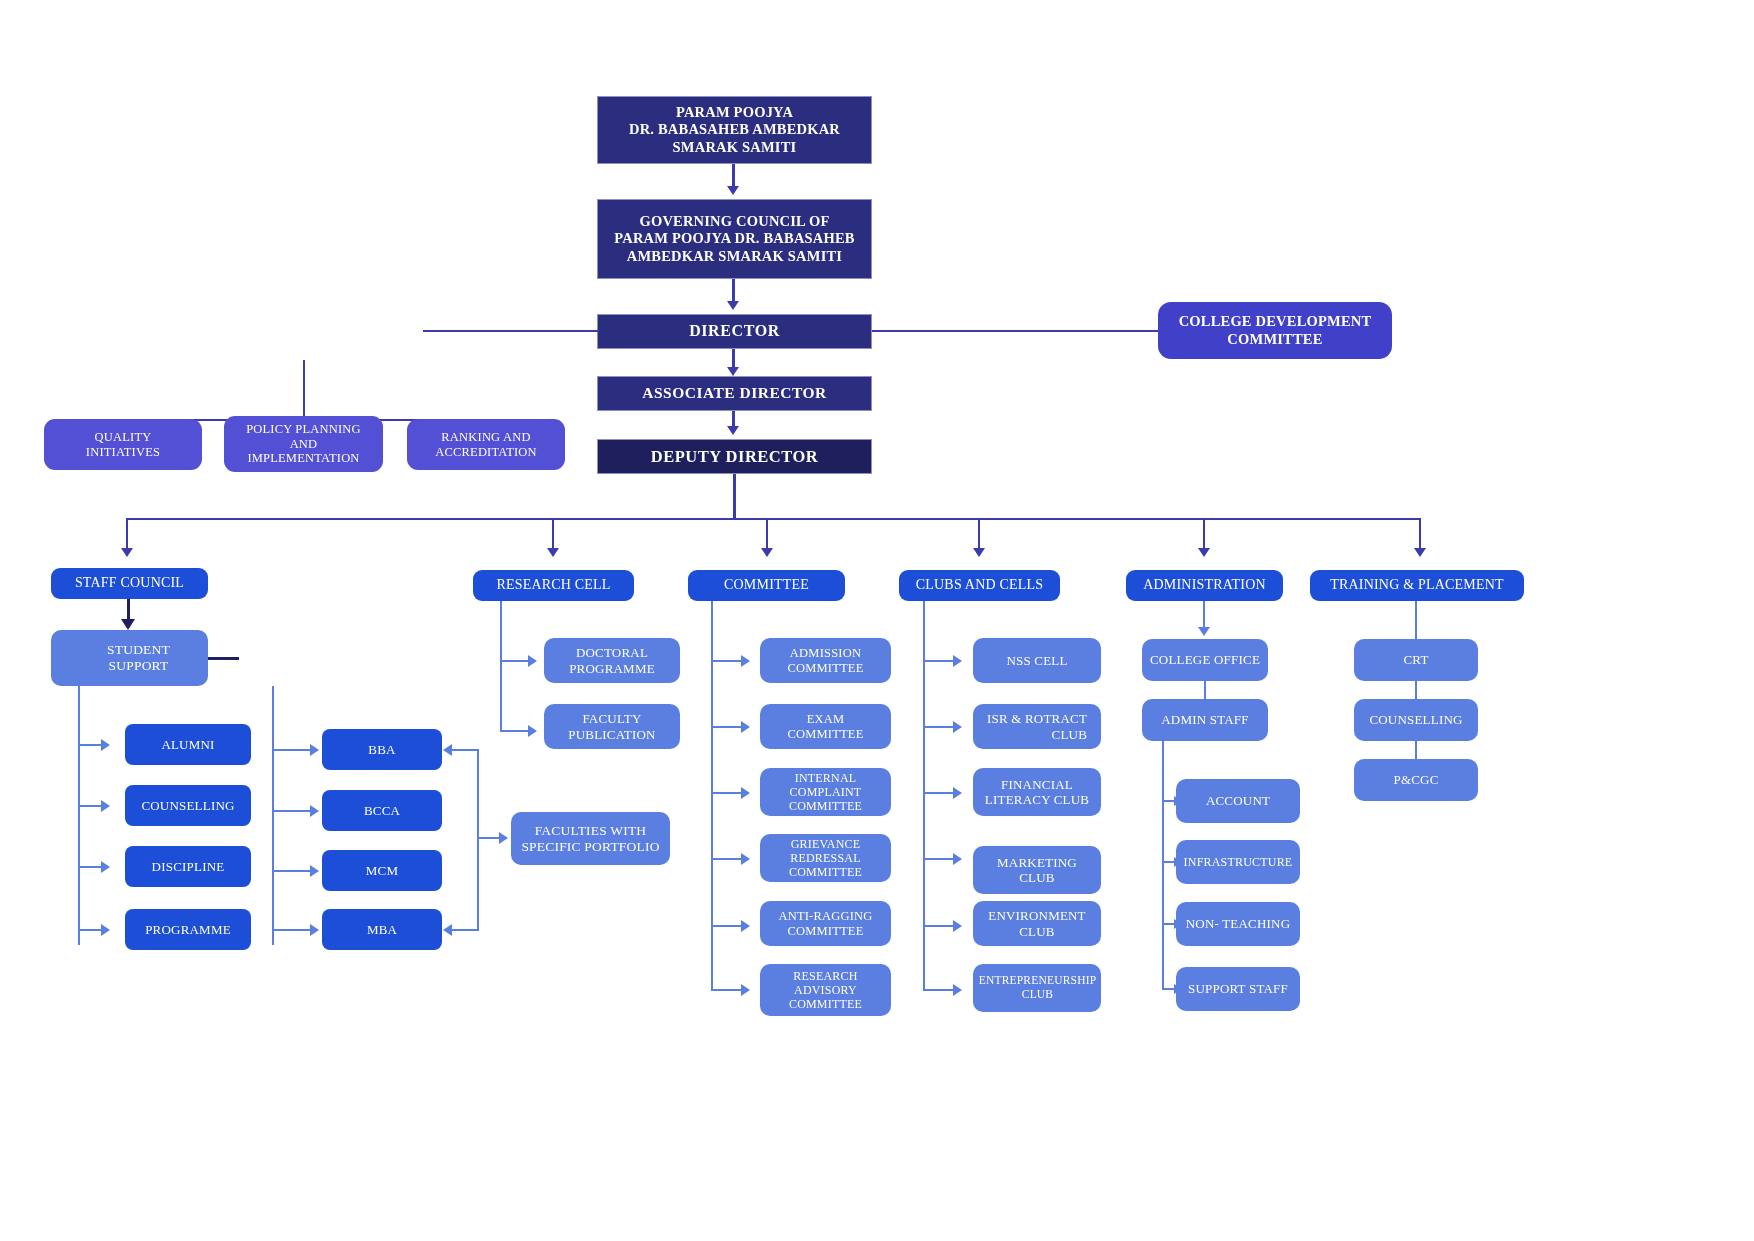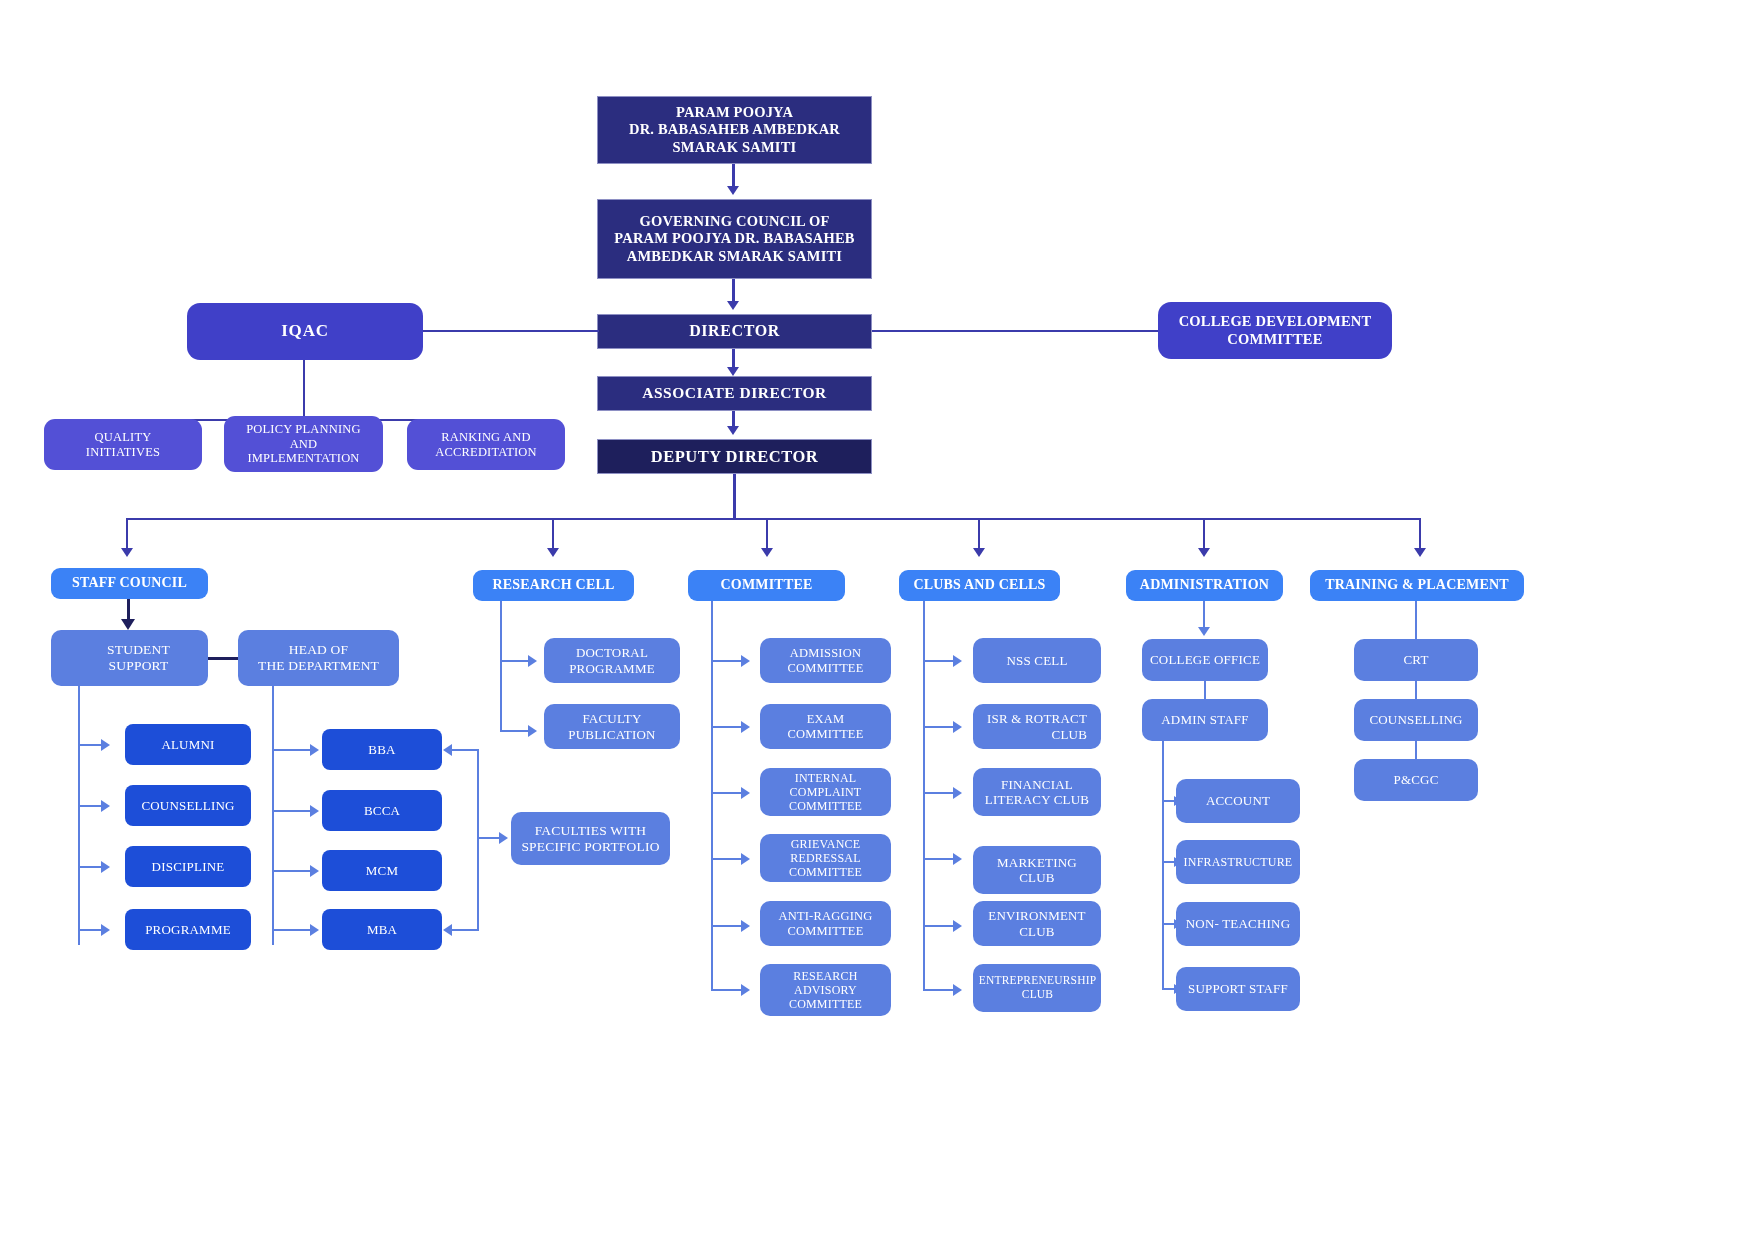--- a/index.html
+++ b/index.html
@@ -37,23 +37,23 @@
     border: 1px solid #8e90c4;
     font-weight: bold;
   }
   .t-navy-dark {
     background: #1e1f5c;
     border: 1px solid #8e90c4;
     font-weight: bold;
   }
   
   .t-indigo {
-    background: #3b82f6;
+    background: #1d4ed8;
     border-radius: 9px;
-    font-weight: bold;
+    font-weight: normal;
   }
   .t-indigo-lg {
     background: #4040c8;
     border-radius: 13px;
     font-weight: bold;
   }
   
   .t-mid {
     background: #5b7fe0;
     border-radius: 10px;
@@ -142,21 +142,20 @@
 
   <div class="node t-navy" style="left:597px;top:376px;width:275px;height:35px;font-size:15.5px;letter-spacing:0.5px;">ASSOCIATE DIRECTOR</div>
 
   <div class="ln" style="left:732px;top:411px;width:3px;height:18px;"></div>
   <div class="arrow down" style="left:727px;top:426px;"></div>
 
   <div class="node t-navy-dark" style="left:597px;top:439px;width:275px;height:35px;font-size:16.5px;letter-spacing:0.5px;">DEPUTY DIRECTOR</div>
 
   <div class="ln" style="left:423px;top:330px;width:176px;height:2px;"></div>
 
-  <div class="node t-indigo-lg" style="left:187px;top:303px;width:236px;height:57px;font-size:17px;letter-spacing:0.8px;">IQAC</div>
 
   <div class="ln" style="left:303px;top:360px;width:2px;height:60px;"></div>
   <div class="ln" style="left:122px;top:419px;width:365px;height:2px;"></div>
   <div class="ln" style="left:122px;top:419px;width:2px;height:14px;"></div>
   <div class="arrow down" style="left:117px;top:430px;"></div>
   <div class="ln" style="left:303px;top:419px;width:2px;height:14px;"></div>
   <div class="arrow down" style="left:298px;top:430px;"></div>
   <div class="ln" style="left:486px;top:419px;width:2px;height:14px;"></div>
   <div class="arrow down" style="left:481px;top:430px;"></div>
 
@@ -201,22 +200,20 @@
   <div class="node t-indigo" style="left:1310px;top:570px;width:214px;height:31px;font-size:14px;">TRAINING &amp; PLACEMENT</div>
 
   <div class="ln navy" style="left:127px;top:599px;width:3px;height:24px;"></div>
   <div class="arrow down navy" style="left:121px;top:619px;"></div>
 
   <div class="node t-mid" style="left:51px;top:630px;width:157px;height:56px;font-size:13.5px;padding-left:24px;">STUDENT
 SUPPORT</div>
 
   <div class="ln navy" style="left:208px;top:657px;width:31px;height:3px;"></div>
 
-  <div class="node t-mid" style="left:238px;top:630px;width:161px;height:56px;font-size:13.5px;">HEAD OF
-THE DEPARTMENT</div>
 
   <div class="ln light" style="left:78px;top:686px;width:2px;height:259px;"></div>
   <div class="ln light" style="left:78px;top:744px;width:25px;height:2px;"></div>
   <div class="arrow right" style="left:101px;top:739px;"></div>
   <div class="ln light" style="left:78px;top:805px;width:25px;height:2px;"></div>
   <div class="arrow right" style="left:101px;top:800px;"></div>
   <div class="ln light" style="left:78px;top:866px;width:25px;height:2px;"></div>
   <div class="arrow right" style="left:101px;top:861px;"></div>
   <div class="ln light" style="left:78px;top:929px;width:25px;height:2px;"></div>
   <div class="arrow right" style="left:101px;top:924px;"></div>

